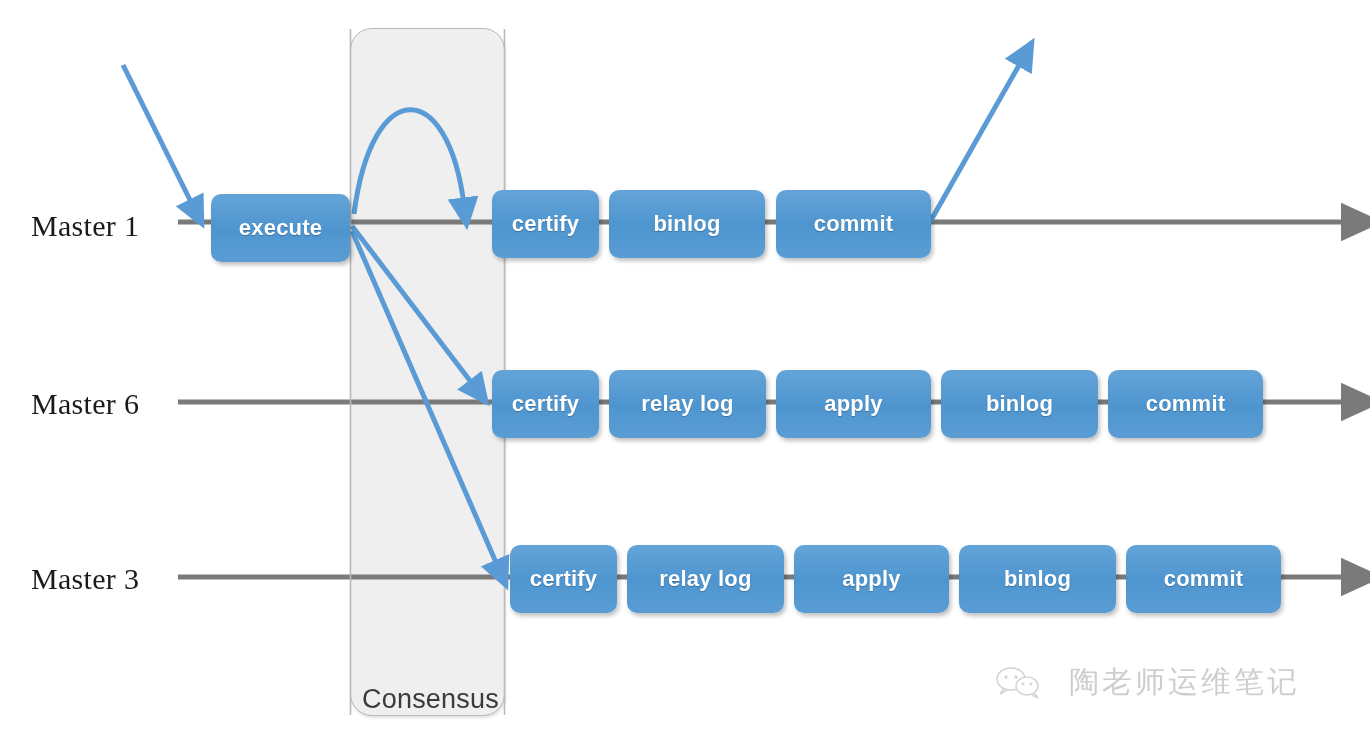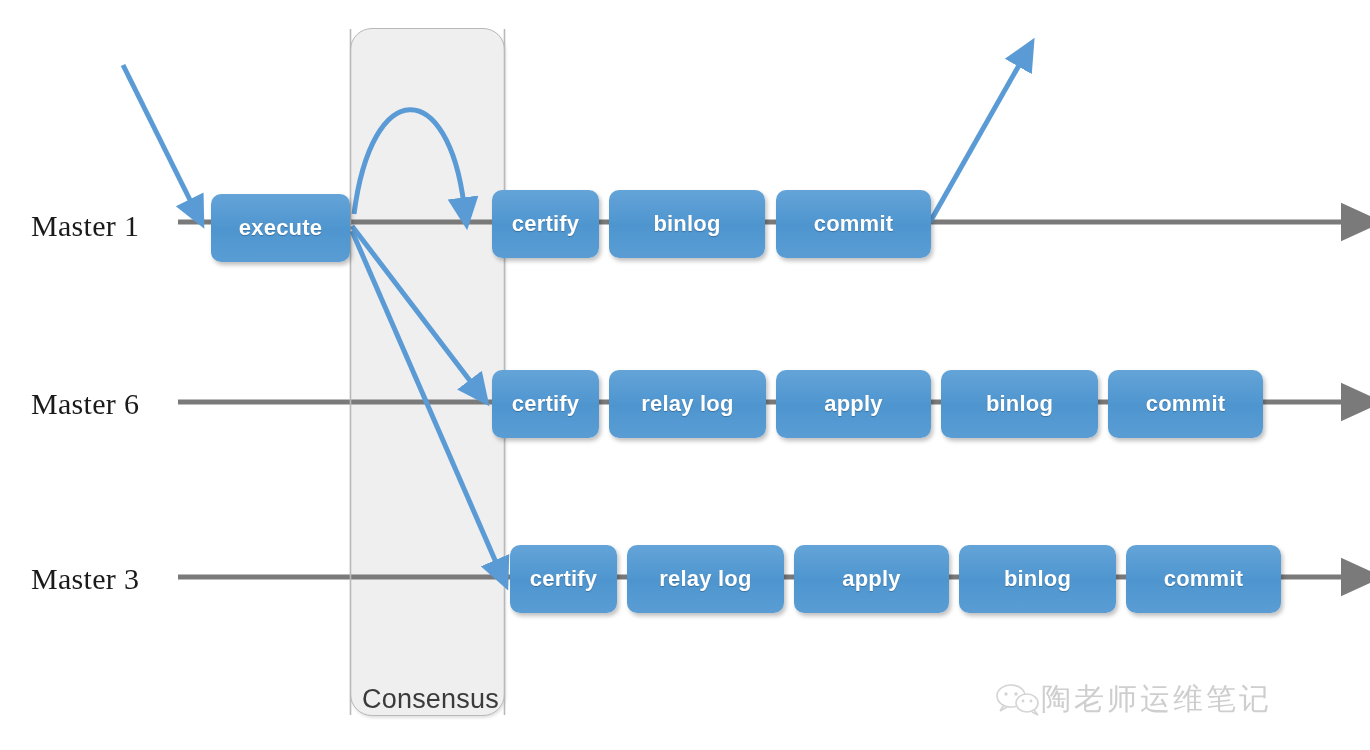--- a/index.html
+++ b/index.html
@@ -79,24 +79,24 @@
     text-shadow: 0 1px 1px rgba(0,0,0,0.25);
     font-family: "Liberation Sans", sans-serif;
     white-space: nowrap;
     letter-spacing: 0.2px;
   }
 
   
   .watermark {
     position: absolute;
     left: 995px;
-    top: 679px;
+    top: 662px;
     display: flex;
     align-items: center;
-    gap: 0;
+    gap: 28px;
     opacity: 0.42;
   }
   .watermark-text {
     font-size: 30px;
     color: #8c8c8c;
     font-family: "DejaVu Sans", sans-serif;
     letter-spacing: 3px;
     white-space: nowrap;
   }
   .wechat-icon { width: 46px; height: 34px; }

